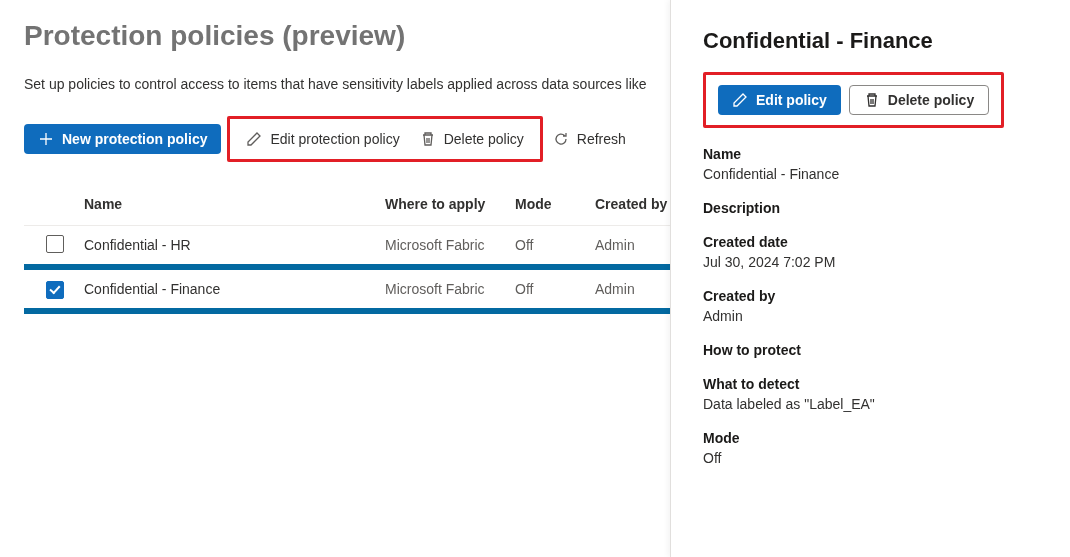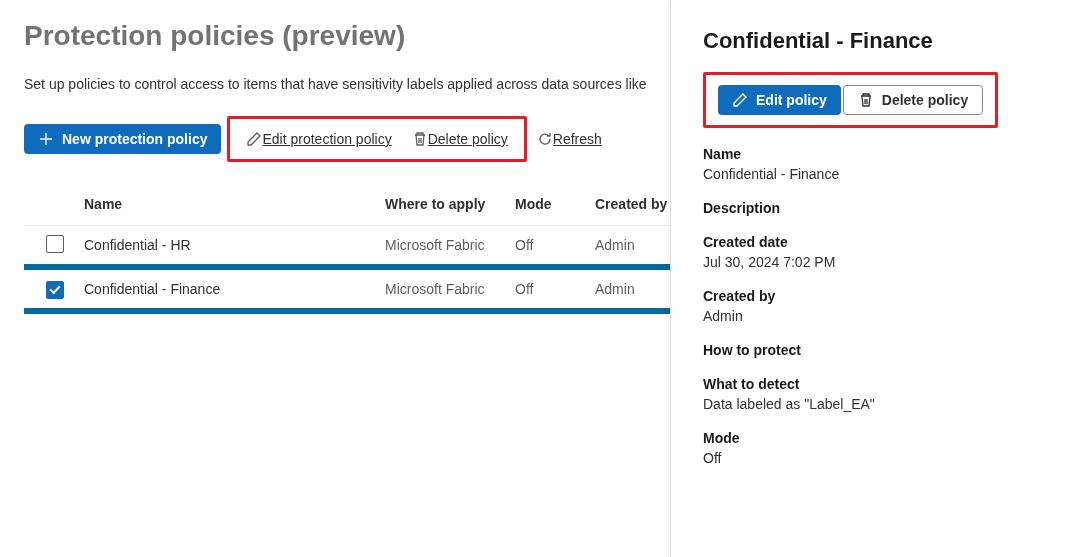--- a/index.html
+++ b/index.html
@@ -60,28 +60,28 @@
     .highlight-box {
       border: 3px solid #e21f26;
       border-radius: 2px;
       padding: 6px 6px;
       display: inline-flex;
       align-items: center;
     }
     .btn-link {
       display: inline-flex;
       align-items: center;
+      gap: 8px;
       background: transparent;
       border: none;
       color: #323130;
       font-size: 14px;
       font-weight: 400;
       padding: 6px 10px;
       cursor: pointer;
-      text-decoration: underline;
     }
     .btn-link svg { stroke: #605e5c; fill: none; }
     .icon { width: 16px; height: 16px; display: inline-flex; align-items: center; justify-content: center; }
     .icon svg { width: 16px; height: 16px; stroke-width: 1.3; }
     .table {
       width: 100%;
     }
     .table-header, .table-row {
       display: flex;
       align-items: center;
@@ -132,21 +132,21 @@
     }
     .panel-title {
       font-size: 22px;
       font-weight: 700;
       color: #1b1a19;
       margin-bottom: 18px;
     }
     .panel-actions {
       display: inline-flex;
       align-items: flex-start;
-      gap: 2px;
+      gap: 8px;
     }
     .panel-actions.highlight-box {
       padding: 10px 12px;
     }
     .btn-panel-primary {
       display: inline-flex;
       align-items: center;
       gap: 8px;
       background: #0f6cbd;
       color: #fff;

